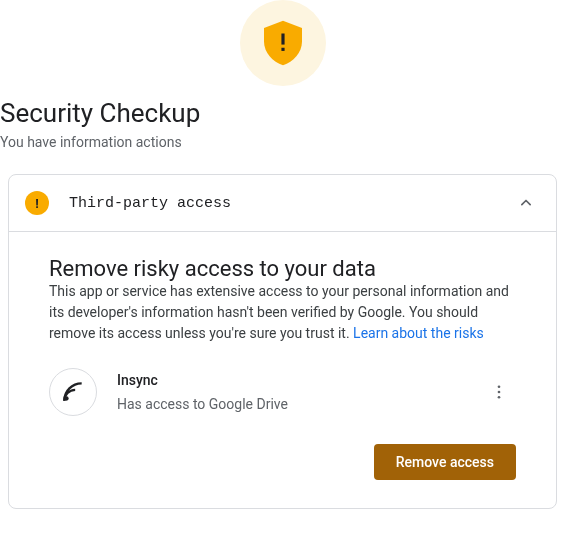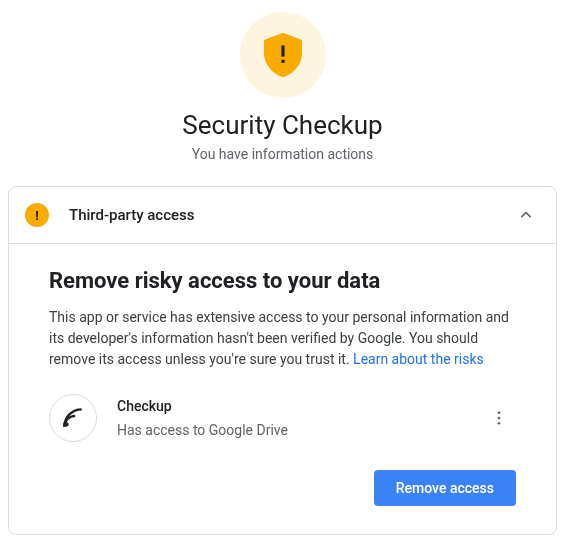--- a/index.html
+++ b/index.html
@@ -8,22 +8,22 @@
       padding: 0;
     }
     body {
       font-family: 'Google Sans', Roboto, Arial, sans-serif;
       background: #fff;
       width: 565px;
       height: 556px;
       overflow: hidden;
     }
     .header {
-      text-align: center;
-      padding: 12px 0 24px;
+      text-align: left;
+      padding: 0 0 24px;
     }
     .shield-circle {
       width: 86px;
       height: 86px;
       background: #fdf5e0;
       border-radius: 50%;
       margin: 0 auto 12px;
       display: flex;
       align-items: center;
       justify-content: center;
@@ -67,32 +67,32 @@
       flex-shrink: 0;
       color: #202124;
       font-weight: bold;
       font-size: 13px;
     }
     .card-header-title {
       font-size: 15px;
       font-weight: 500;
       color: #202124;
       flex: 1;
+      font-family: Liberation Mono, monospace;
     }
     .chevron {
       flex-shrink: 0;
     }
     .card-body {
       padding: 24px 40px 28px;
     }
     .section-title {
       font-size: 22px;
-      font-weight: 700;
-      color: #202124;
-      margin-bottom: 14px;
+      font-weight: 400;
+      color: #202124;
     }
     .section-desc {
       font-size: 14px;
       color: #3c4043;
       line-height: 1.5;
       margin-bottom: 24px;
     }
     .section-desc a {
       color: #1a73e8;
       text-decoration: none;
@@ -135,21 +135,21 @@
       display: flex;
       align-items: center;
       justify-content: center;
     }
     .actions {
       display: flex;
       justify-content: flex-end;
       margin-top: 28px;
     }
     .remove-btn {
-      background: #3b82f6;
+      background: #a16207;
       color: #fff;
       border: none;
       border-radius: 4px;
       font-size: 14px;
       font-weight: 500;
       padding: 10px 22px;
       cursor: pointer;
       font-family: inherit;
     }
   </style>
@@ -183,21 +183,21 @@
     </p>
     <div class="app-row">
       <div class="app-icon">
         <svg width="26" height="26" viewBox="0 0 24 24">
           <path d="M4 20 a16 16 0 0 1 16 -16" stroke="#202124" stroke-width="2.2" fill="none"></path>
           <path d="M4 20 a10 10 0 0 1 10 -10" stroke="#202124" stroke-width="2.2" fill="none"></path>
           <circle cx="6" cy="18" r="2" fill="#202124"></circle>
         </svg>
       </div>
       <div class="app-info">
-        <div class="app-name">Checkup</div>
+        <div class="app-name">Insync</div>
         <div class="app-access">Has access to Google Drive</div>
       </div>
       <button class="more-btn">
         <svg width="18" height="18" viewBox="0 0 24 24">
           <circle cx="12" cy="5" r="1.8" fill="#5f6368"></circle>
           <circle cx="12" cy="12" r="1.8" fill="#5f6368"></circle>
           <circle cx="12" cy="19" r="1.8" fill="#5f6368"></circle>
         </svg>
       </button>
     </div>

